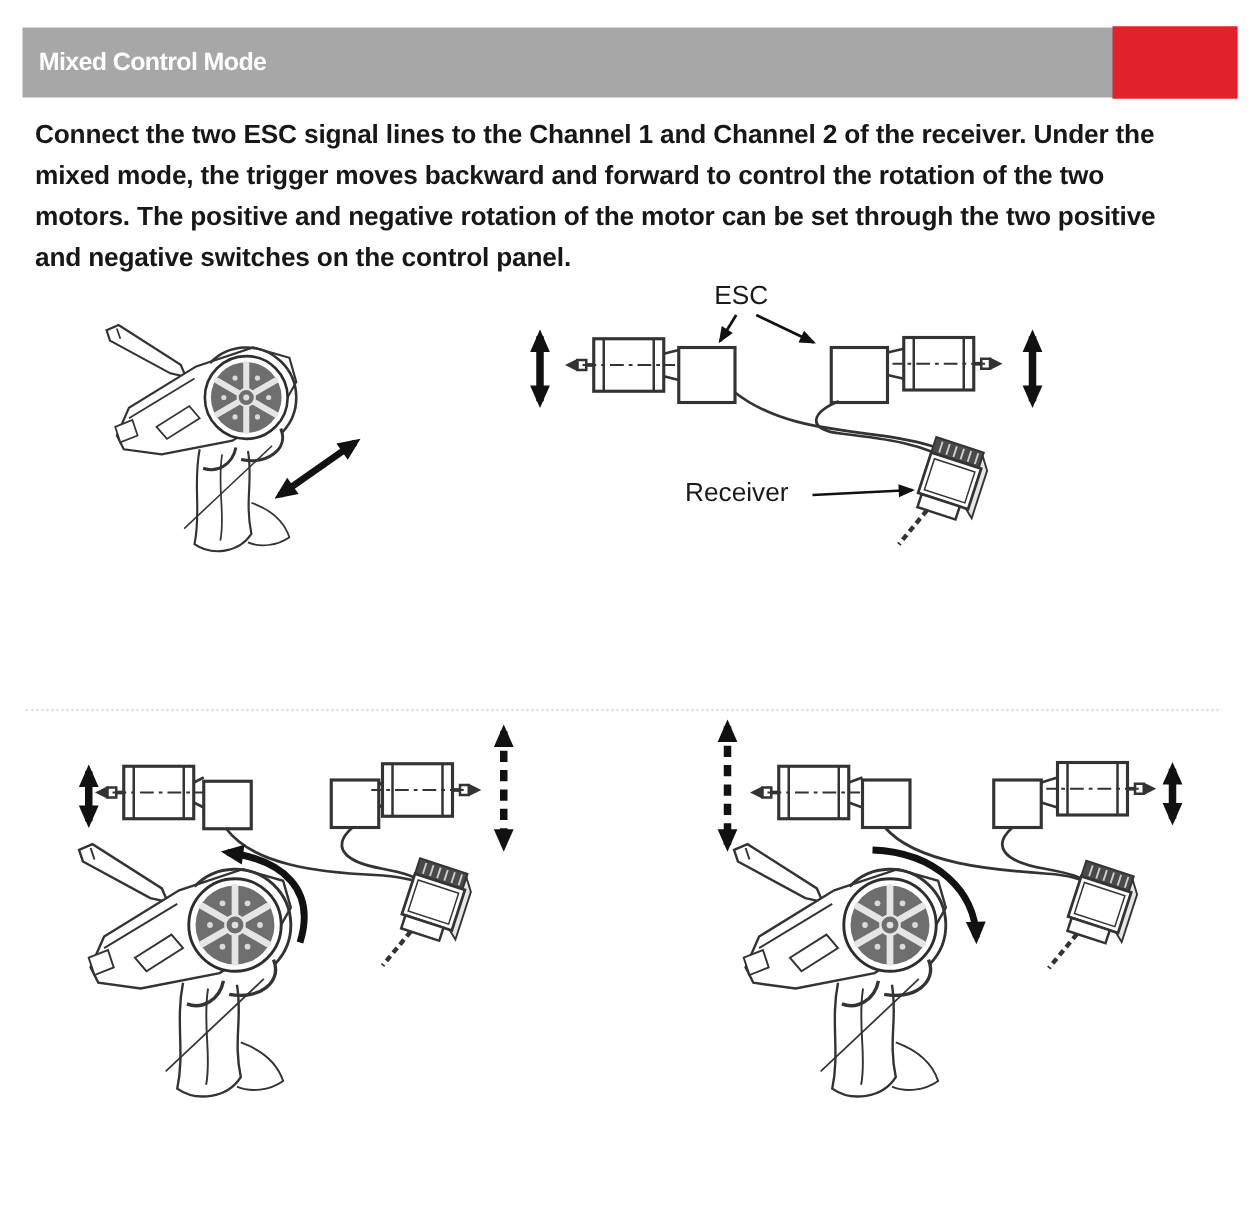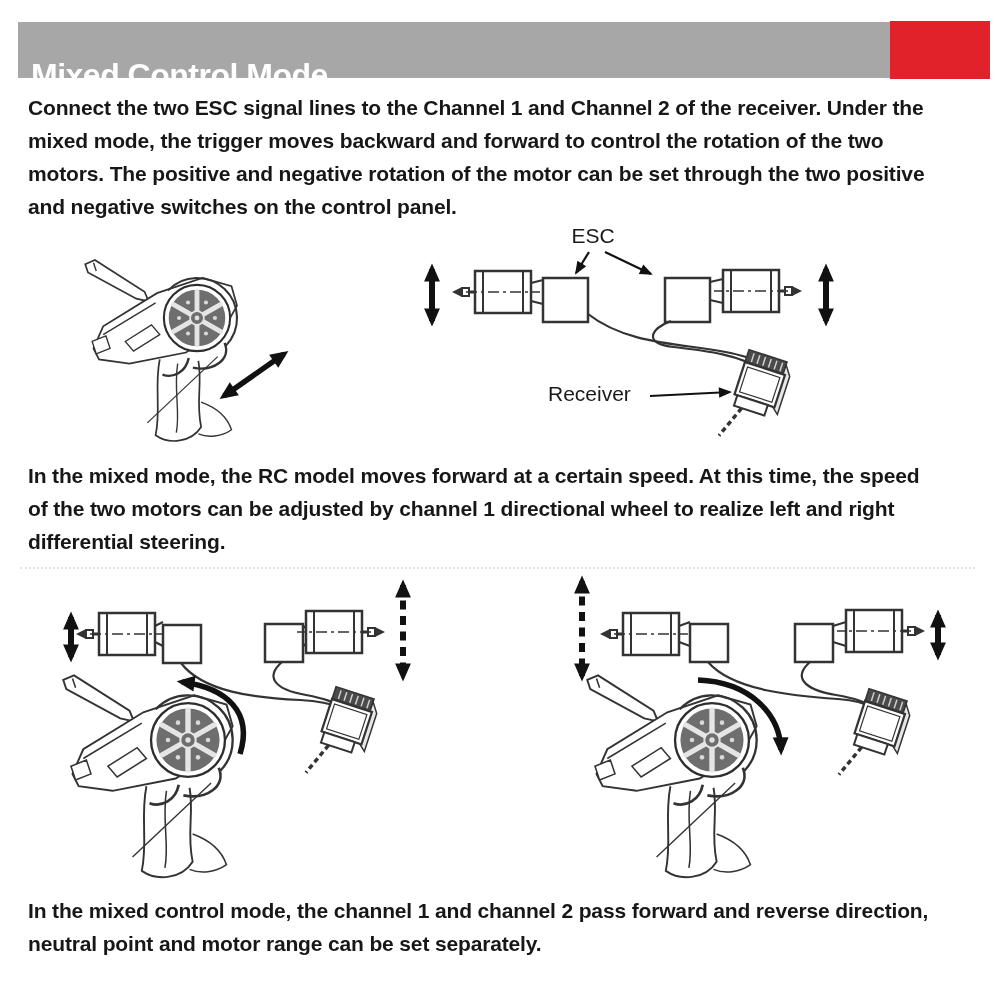--- a/index.html
+++ b/index.html
@@ -5,46 +5,41 @@
   html,body{margin:0;padding:0;background:#fff;}
   #page{position:relative;width:1000px;height:981px;background:#fff;overflow:hidden;
         font-family:"Liberation Sans",sans-serif;}
   #diagrams{position:absolute;left:0;top:0;z-index:1;}
   .txt{position:absolute;z-index:2;color:#171717;font-size:21px;line-height:33px;
        letter-spacing:-0.15px;white-space:pre-line;font-weight:bold;}
   #header-bar{position:absolute;left:18px;top:22px;width:972px;height:56px;z-index:2;}
   #header-bar .bar{position:absolute;inset:0;background:#a7a7a7;}
   #header-bar .accent{position:absolute;right:0;top:-1px;width:100px;height:58px;background:#e2222a;}
   #header-bar .title{position:absolute;left:13px;top:0;height:52px;line-height:57px;
-       color:#fff;font-size:32px;font-weight:700;letter-spacing:-0.5px;margin-top:25px;}
+       color:#fff;font-size:20px;font-weight:700;letter-spacing:-0.5px;}
   .divider{position:absolute;left:20px;top:567px;width:955px;border-top:2px dotted #e2e2e2;z-index:1;}
   svg text{font-family:"Liberation Sans",sans-serif;}
 </style>
 </head>
 <body>
 
 <div id="page">
 
   <div id="header-bar">
     <div class="bar"></div>
     <div class="accent"></div>
     <div class="title">Mixed Control Mode</div>
   </div>
 
   <div class="txt" style="left:28px;top:91px;width:958px">Connect the two ESC signal lines to the Channel 1 and Channel 2 of the receiver. Under the
 mixed mode, the trigger moves backward and forward to control the rotation of the two
 motors. The positive and negative rotation of the motor can be set through the two positive
 and negative switches on the control panel.</div>
 
-  <div class="txt" style="left:28px;top:459px;width:958px">In the mixed mode, the RC model moves forward at a certain speed. At this time, the speed
-of the two motors can be adjusted by channel 1 directional wheel to realize left and right
-differential steering.</div>
 
-  <div class="txt" style="left:28px;top:894px;width:958px">In the mixed control mode, the channel 1 and channel 2 pass forward and reverse direction,
-neutral point and motor range can be set separately.</div>
 
   <div class="divider"></div>
 
   <svg id="diagrams" width="1000" height="981" viewBox="0 0 1000 981">
     <defs>
 
       <marker id="bh" markerUnits="userSpaceOnUse" markerWidth="20" markerHeight="18" viewBox="0 0 10 10" refX="7" refY="5" orient="auto-start-reverse">
         <path d="M0,0.6 L10,5 L0,9.4 Z" fill="#111"></path>
       </marker>
 

